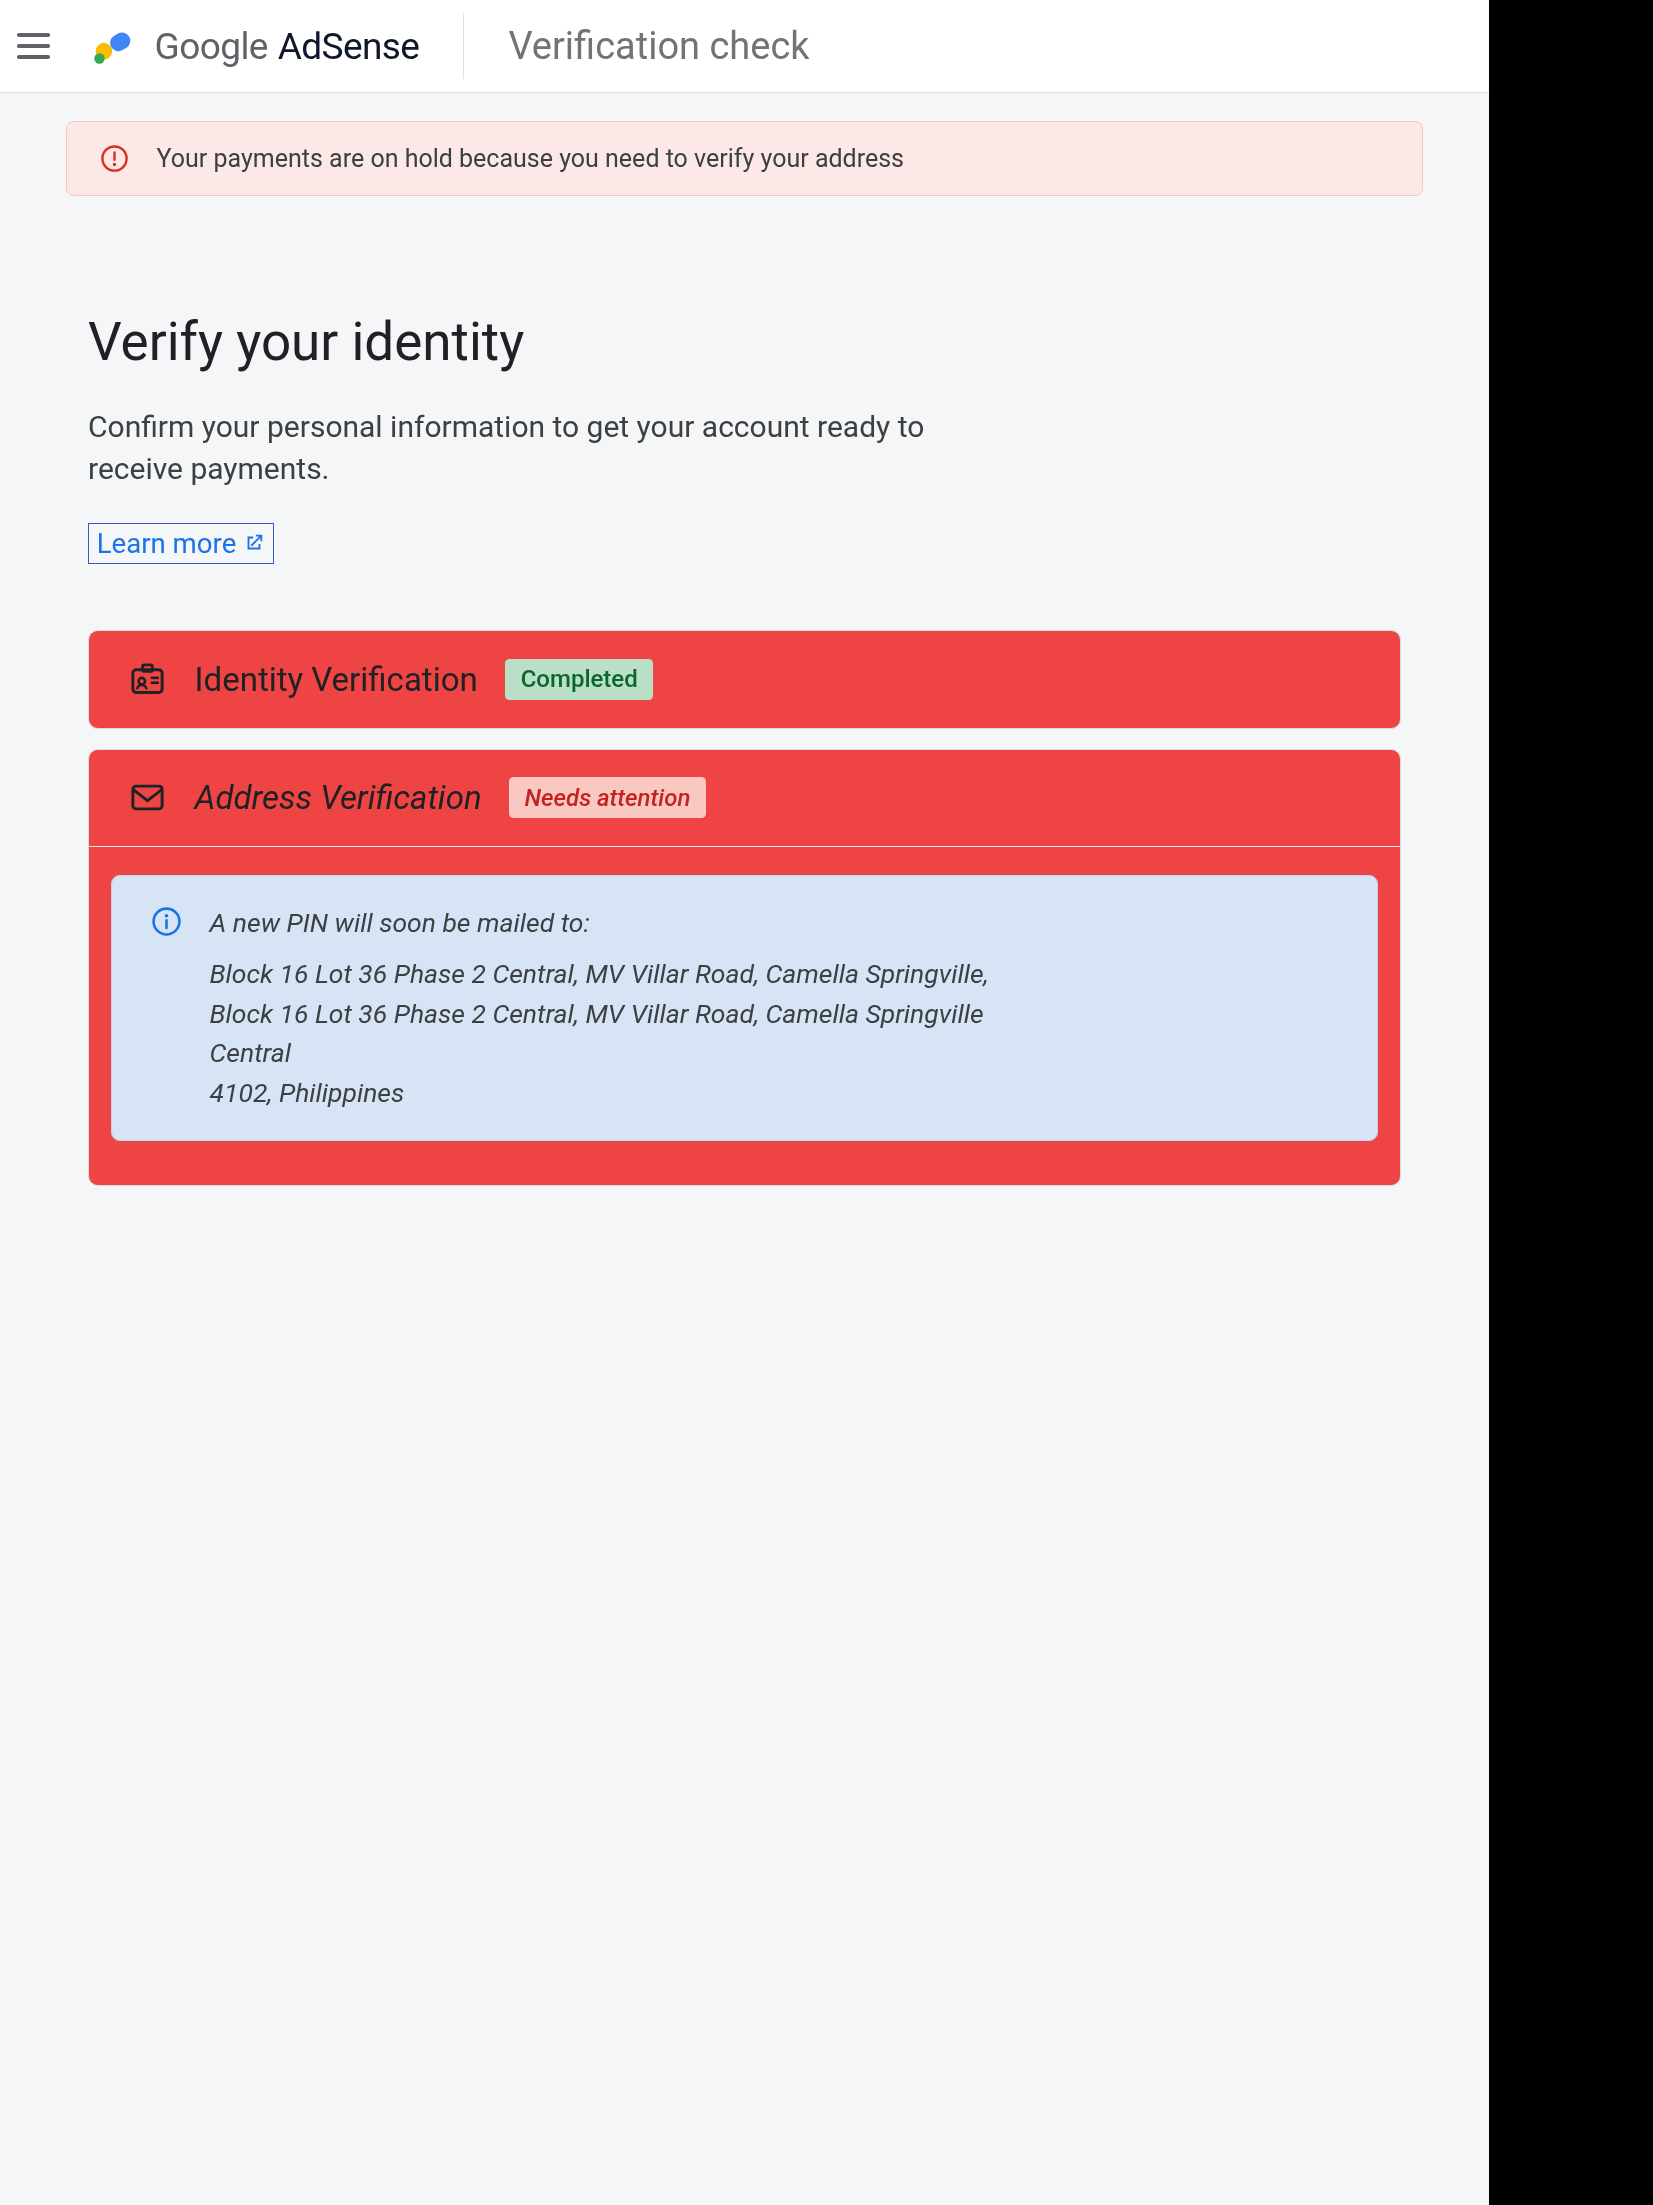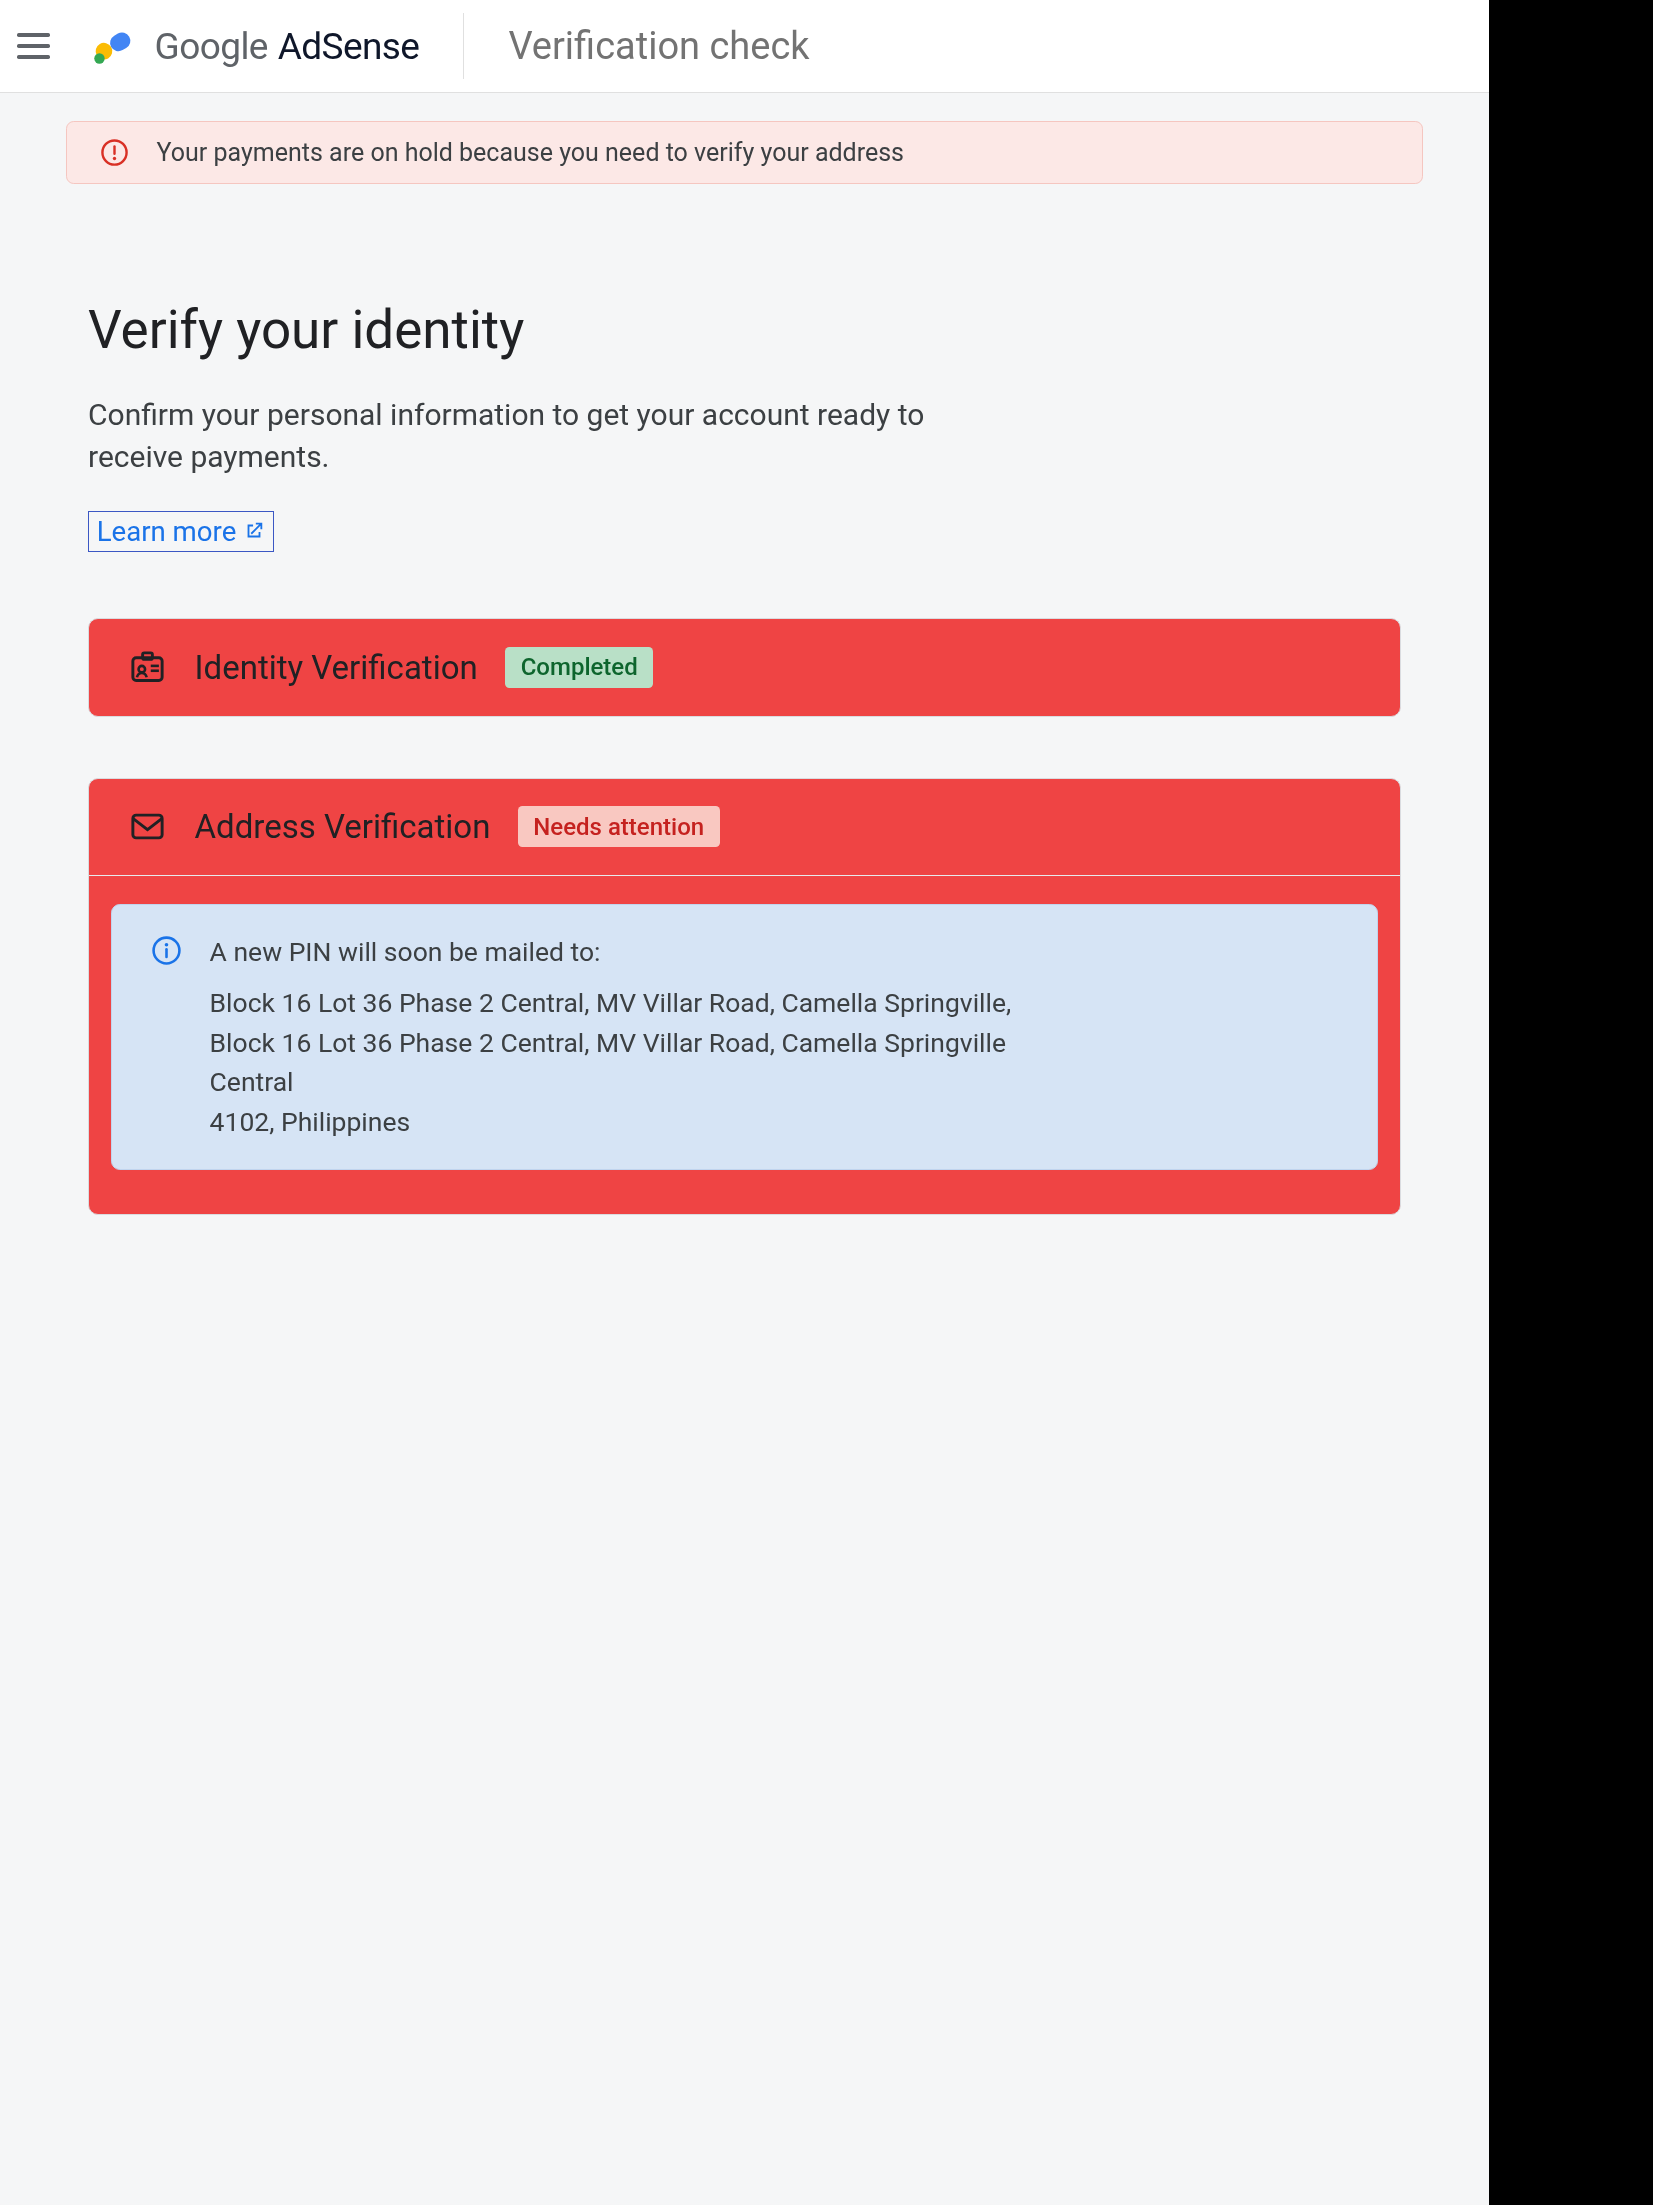--- a/index.html
+++ b/index.html
@@ -51,21 +51,21 @@
   .header-title {
     font-size: 38px; color:#737373; font-weight:400;
   }
 
   
   .alert-bar {
     margin: 27.6px 66px 0 66px;
     background: #fce8e6;
     border: 1.1px solid #f5c6c0;
     border-radius: 7.7px;
-    padding: 16px 33px;
+    padding: 22px 33px;
     display:flex; align-items:center; gap:27.6px;
   }
   .alert-icon {
     width:29px; height:29px; flex-shrink:0;
   }
   .alert-text { font-size:25px; color:#3c4043; }
 
   
   .main {
     padding: 99px 88px 0 88px;
@@ -111,21 +111,21 @@
     border:1.1px solid #c0d4ee;
     border-radius:8.8px;
     padding: 27.6px 39px;
     display:flex; gap:27.6px;
   }
   .info-icon { width:31px; height:31px; flex-shrink:0; margin-top:3.3px; }
   .info-body { font-size:26.5px; color:#3c4043; line-height:1.5; }
   .info-body .lead { margin-bottom:11px; }
   .info-body .addr { color:#3c4043; }
 
-  .card + .card { margin-top: 61px; }
+  .card + .card { margin-top: 20px; font-style: italic; }
   .card.address .card-header { border-bottom:1.1px solid #e8eaed; }
 </style>
 </head>
 <body>
 
 <div class="screen">
 
   <div class="header">
     <div class="hamburger">
       <span></span>

